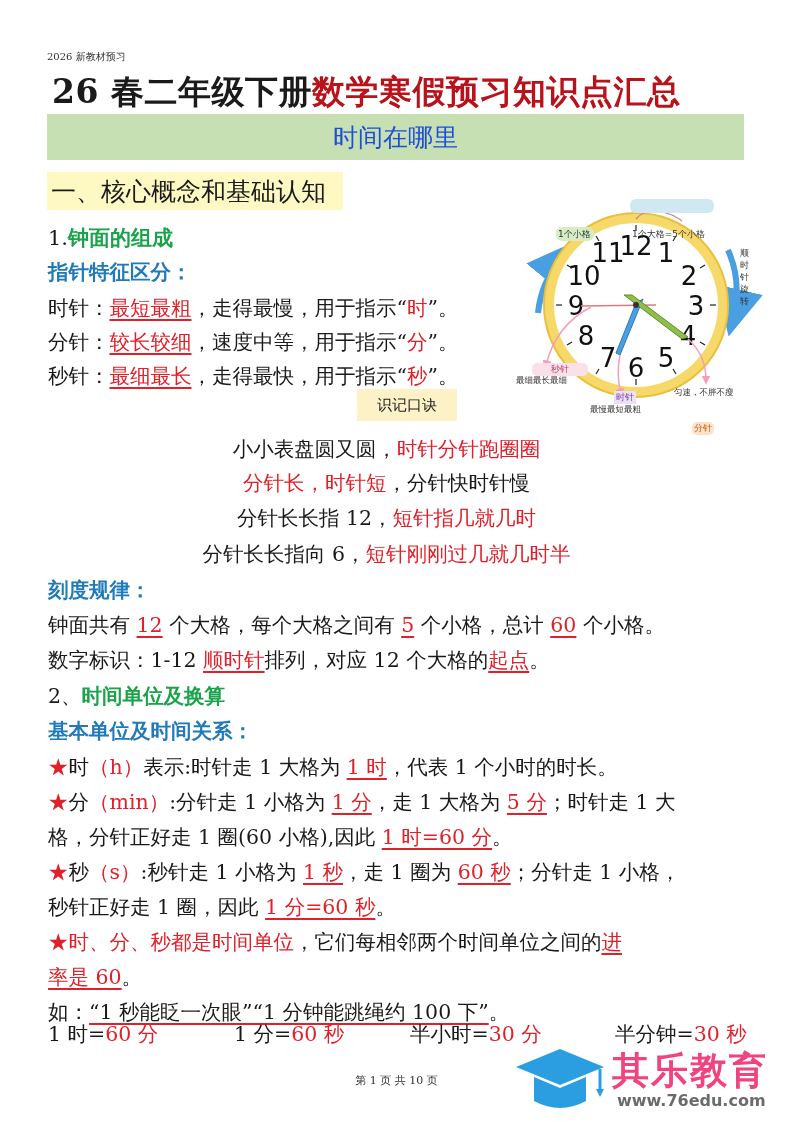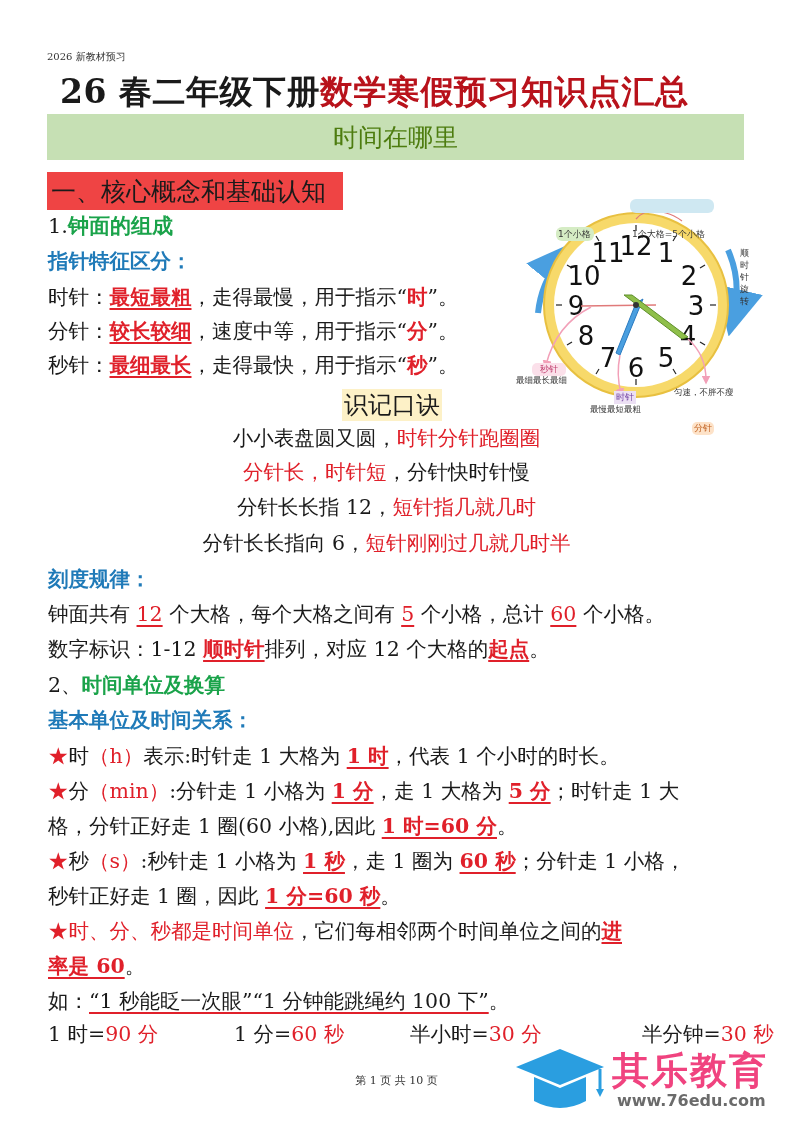--- a/index.html
+++ b/index.html
@@ -1,34 +1,34 @@
 <!DOCTYPE html>
 <html><head>
 <meta charset="utf-8">
 <style>
   html, body { margin:0; padding:0; background:#ffffff; }
   body { width:793px; height:1122px; position:relative; overflow:hidden;
          font-family:"DejaVu Serif","Liberation Serif",serif; color:#1a1a1a; }
   .abs { position:absolute; }
   .small-head { left:47px; top:50px; font-size:10px; color:#333; }
-  .title { left:60px; top:70px; width:700px; font-size:33px; font-weight:bold; white-space:nowrap; letter-spacing:0.5px; }
+  .title { left:52px; top:70px; width:700px; font-size:33px; font-weight:bold; white-space:nowrap; letter-spacing:0.5px; }
   .title .red { color:#b8121b; }
   .banner { left:47px; top:114px; width:697px; height:46px; background:#c6e0b4;
-            display:flex; align-items:center; justify-content:center; font-size:25px; color:#4d7c0f; }
-  .sec-head { left:47px; top:172px; height:38px; width:296px; background:#ef4444;
+            display:flex; align-items:center; justify-content:center; font-size:25px; color:#1d4ed8; }
+  .sec-head { left:47px; top:172px; height:38px; width:296px; background:#fef9c3;
               font-size:25px; display:flex; align-items:center; padding-left:4px; box-sizing:border-box; white-space:nowrap; }
-  .line { position:absolute; left:48px; font-size:20.5px; white-space:nowrap; line-height:26px; }
+  .line { position:absolute; left:48px; font-size:20.5px; white-space:nowrap; line-height:33px;margin-top:8px; }
   .green { color:#1aa34a; font-weight:bold; }
   .blue { color:#1f7ab8; font-weight:bold; }
   .red { color:#e0202a; }
-  .redb { color:#e0202a; font-weight:bold; }
+  .redb { color:#e0202a; font-weight:normal; }
   .ul { text-decoration:underline; text-decoration-color:#e0202a; text-decoration-thickness:2px; text-underline-offset:4px; }
   .center { left:0; width:773px; text-align:center; }
-  .mnemo-tag { left:342px; top:389px; width:100px; height:32px; background:#fdf1c7;
-               font-size:24px; display:flex; align-items:center; justify-content:center; }
+  .mnemo-tag { left:357px; top:389px; width:100px; height:32px; background:#fdf1c7;
+               font-size:15px; display:flex; align-items:center; justify-content:center; }
   .footer { left:0; width:793px; top:1073px; text-align:center; font-size:11px; color:#333; }
   .wm-text { left:612px; top:1046px; font-family:"DejaVu Sans",sans-serif; font-weight:bold; font-size:37px; color:#f0437f; letter-spacing:2px; white-space:nowrap; }
   .wm-url { left:617px; top:1091px; font-family:"DejaVu Sans",sans-serif; font-weight:bold; font-size:16px; color:#6b6b6b; white-space:nowrap; }
   .clock { left:516px; top:195px; width:270px; height:210px; }
   .row4 { position:absolute; top:1020px; font-size:20.5px; white-space:nowrap; }
 </style>
 </head>
 <body>
 
 <div class="abs small-head">2026 新教材预习</div>
@@ -120,21 +120,21 @@
   </svg>
   <div class="abs" style="left:42px;top:33px;font-size:9px;color:#333;font-family:'DejaVu Sans',sans-serif;">1个小格</div>
   <div class="abs" style="left:116px;top:5px;font-size:9px;color:#333;font-family:'DejaVu Sans',sans-serif;margin-top:28px;">1个大格=5个小格</div>
   <div class="abs" style="left:224px;top:52px;width:12px;font-size:9px;line-height:12px;color:#333;font-family:'DejaVu Sans',sans-serif;">
     <div>顺</div>
     <div>时</div>
     <div>针</div>
     <div>旋</div>
     <div>转</div>
   </div>
-  <div class="abs" style="left:16px;top:168px;font-size:9px;color:#c04070;background:#fbe0ea;border-radius:5px;padding:0 8px;font-family:'DejaVu Sans',sans-serif;">秒针</div>
+  <div class="abs" style="left:16px;top:168px;font-size:9px;color:#c04070;background:#fbe0ea;border-radius:5px;padding:0 19px;font-family:'DejaVu Sans',sans-serif;">秒针</div>
   <div class="abs" style="left:0px;top:180px;font-size:8.5px;color:#333;font-family:'DejaVu Sans',sans-serif;">最细最长最细</div>
   <div class="abs" style="left:98px;top:196px;font-size:9px;color:#7040a0;background:#ece0f4;border-radius:0;padding:0 2px;font-family:'DejaVu Sans',sans-serif;">时针</div>
   <div class="abs" style="left:176px;top:180px;font-size:9px;color:#c06020;background:#fde2c8;border-radius:5px;padding:0 2px;font-family:'DejaVu Sans',sans-serif;margin-top:47px;">分针</div>
   <div class="abs" style="left:158px;top:192px;font-size:8.5px;color:#333;font-family:'DejaVu Sans',sans-serif;">匀速，不胖不瘦</div>
 </div>
 <div class="abs" style="left:590px;top:404px;font-size:8.5px;color:#333;font-family:'DejaVu Sans',sans-serif;">最慢最短最粗</div>
 
 <div class="abs mnemo-tag">识记口诀</div>
 <div class="line center" style="top:425px;">
   <span>小小表盘圆又圆，</span><span class="red">时针分针跑圈圈</span>
@@ -184,24 +184,24 @@
   <span class="red">★</span><span class="red">时、分、秒都是时间单位</span><span>，它们每相邻两个时间单位之间的</span><span class="redb ul">进</span>
 </div>
 <div class="line" style="top:953px;">
   <span class="redb ul">率是 60</span><span>。</span>
 </div>
 
 <div class="line" style="top:988px;">
   <span>如：</span><span class="ul">“1 秒能眨一次眼”“1 分钟能跳绳约 100 下”</span><span>。</span>
 </div>
 
-<div class="row4" style="left:48px;"><span>1 时=</span><span class="red">90 分</span></div>
+<div class="row4" style="left:48px;"><span>1 时=</span><span class="red">60 分</span></div>
 <div class="row4" style="left:234px;"><span>1 分=</span><span class="red">60 秒</span></div>
 <div class="row4" style="left:410px;"><span>半小时=</span><span class="red">30 分</span></div>
-<div class="row4" style="left:642px;"><span>半分钟=</span><span class="red">30 秒</span></div>
+<div class="row4" style="left:615px;"><span>半分钟=</span><span class="red">30 秒</span></div>
 
 <div class="abs footer">第 1 页 共 10 页</div>
 
 <svg class="abs" style="left:512px;top:1045px;" width="100" height="70" viewBox="0 0 100 70">
   <polygon points="4,22 48,4 92,22 48,40" fill="#2a9ee0"></polygon>
   <path d="M22,32 L22,56 Q48,70 74,56 L74,32 L48,43 Z" fill="#2a9ee0"></path>
   <line x1="88" y1="24" x2="88" y2="44" stroke="#2a9ee0" stroke-width="3"></line>
   <polygon points="84,44 92,44 88,52" fill="#2a9ee0"></polygon>
 </svg>
 <div class="abs wm-text">其乐教育</div>

